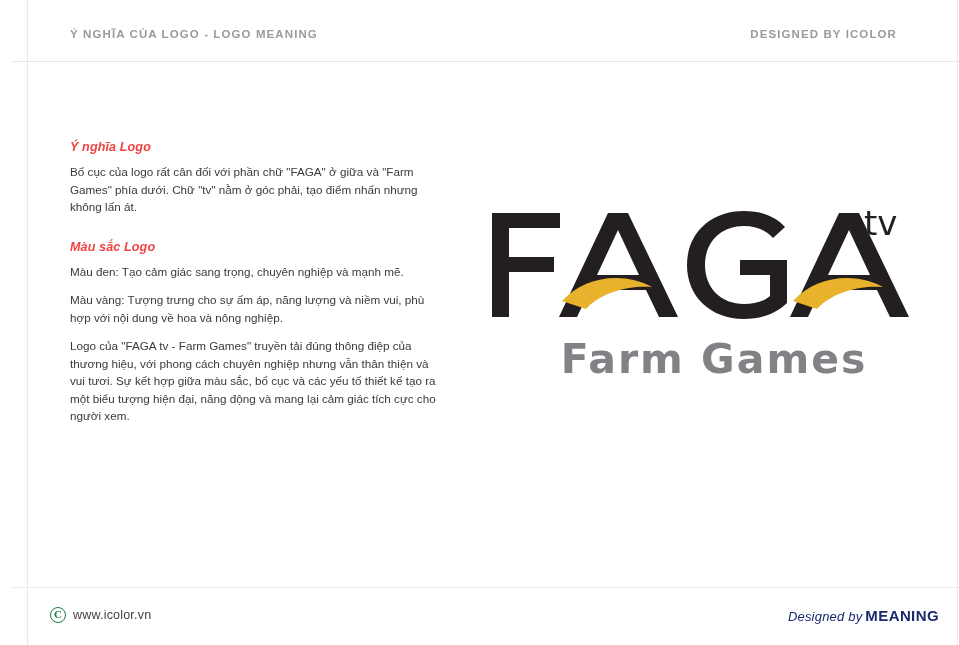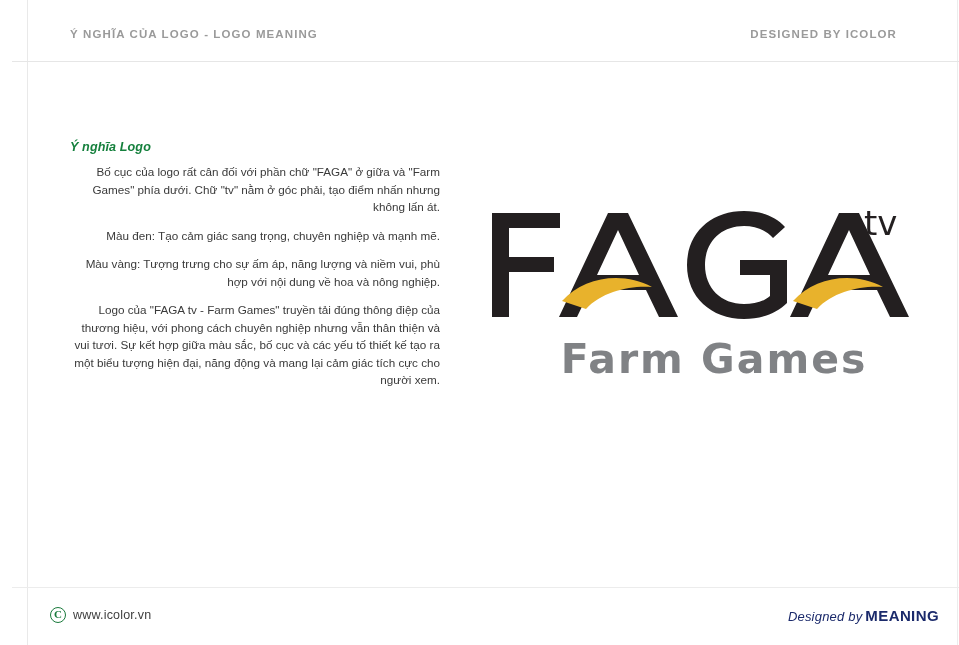--- a/index.html
+++ b/index.html
@@ -116,31 +116,31 @@
   
   .text-col {
     position: absolute;
     left: 58px; top: 140px;
     width: 370px;
   }
   .sec-title {
     font-size: 12.6px;
     font-weight: bold;
     font-style: italic;
-    color: #15803d;
+    color: #ef4444;
     margin: 0 0 9px 0;
     letter-spacing: .1px;
   }
   .sec-title.spaced { margin-top: 24px; }
   .para {
     font-size: 11.7px;
     line-height: 17.5px;
     color: #3a3a3a;
     margin: 0 0 11px 0;
-    text-align: right;
+    text-align: left;
   }
   .para:last-child { margin-bottom: 0; }
 
   
   .logo-area {
     position: absolute;
     left: 470px; top: 205px;
     width: 440px; height: 220px;
   }
   .logo-wordmark {
@@ -171,20 +171,21 @@
   <div class="header">
     <div class="header-left">Ý NGHĨA CỦA LOGO - LOGO MEANING</div>
     <div class="header-right">DESIGNED BY ICOLOR</div>
   </div>
 
   <div class="text-col">
 
     <h3 class="sec-title">Ý nghĩa Logo</h3>
     <p class="para">Bố cục của logo rất cân đối với phần chữ "FAGA" ở giữa và "Farm Games" phía dưới. Chữ "tv" nằm ở góc phải, tạo điểm nhấn nhưng không lấn át.</p>
 
+    <h3 class="sec-title spaced">Màu sắc Logo</h3>
     <p class="para">Màu đen: Tạo cảm giác sang trọng, chuyên nghiệp và mạnh mẽ.</p>
     <p class="para">Màu vàng: Tượng trưng cho sự ấm áp, năng lượng và niềm vui, phù hợp với nội dung về hoa và nông nghiệp.</p>
 
     <p class="para">Logo của "FAGA tv - Farm Games" truyền tải đúng thông điệp của thương hiệu, với phong cách chuyên nghiệp nhưng vẫn thân thiện và vui tươi. Sự kết hợp giữa màu sắc, bố cục và các yếu tố thiết kế tạo ra một biểu tượng hiện đại, năng động và mang lại cảm giác tích cực cho người xem.</p>
 
   </div>
 
   <div class="logo-area">
 
     <svg class="logo-wordmark" viewBox="0 0 440 120">

